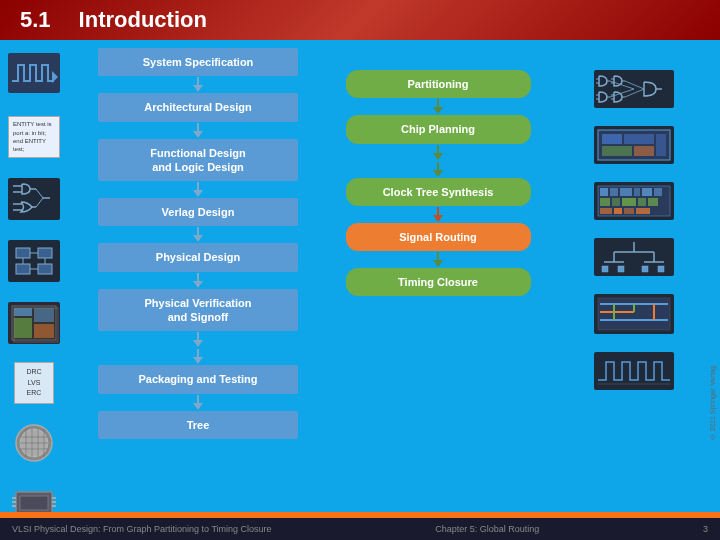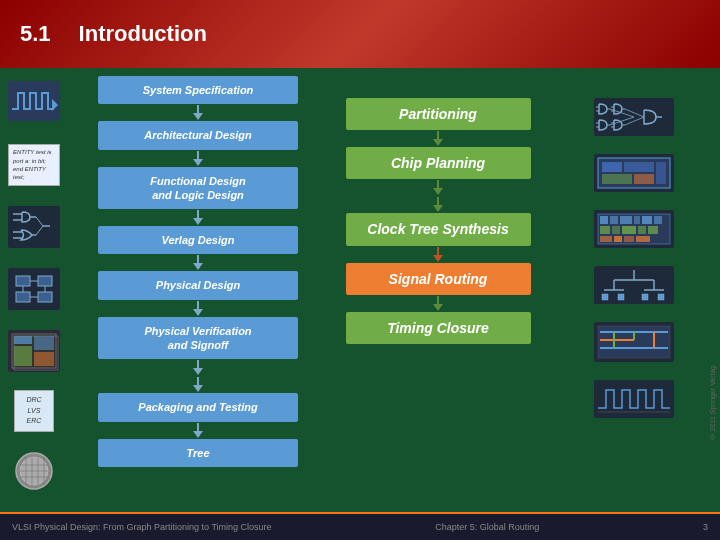--- a/index.html
+++ b/index.html
@@ -8,21 +8,21 @@
       height: 540px;
       background: #1a1a2e;
       font-family: Arial, sans-serif;
       overflow: hidden;
       position: relative;
     }
 
     
     .header {
       background: linear-gradient(135deg, #8b0000 0%, #c0392b 50%, #8b0000 100%);
-      height: 68px;
+      height: 40px;
       display: flex;
       align-items: center;
       padding: 8px 20px;
       gap: 20px;
     }
     .header-number {
       color: white;
       font-size: 22px;
       font-weight: bold;
     }
@@ -30,22 +30,21 @@
       color: white;
       font-size: 22px;
       font-weight: bold;
       margin-left: 8px;
     }
 
     
     .main {
       display: flex;
       height: 488px;
-      background: #14532d;
-      font-style: italic;
+      background: #0ea5e9;
     }
 
     
     .left-icons {
       width: 68px;
       display: flex;
       flex-direction: column;
       align-items: center;
       padding-top: 10px;
       gap: 6px;
@@ -106,26 +105,26 @@
       display: flex;
       flex-direction: column;
       align-items: center;
       padding-top: 30px;
       gap: 0;
     }
 
     .right-box {
       background: #70ad47;
       color: white;
-      font-size: 14px;
+      font-size: 11px;
       font-weight: bold;
       text-align: center;
       padding: 7px 10px;
       width: 185px;
-      border-radius: 2px;
+      border-radius: 12px;
       line-height: 1.3;
     }
 
     .right-box.orange {
       background: #ed7d31;
     }
 
     
     .right-icons {
       width: 172px;
@@ -141,21 +140,21 @@
       position: absolute;
       bottom: 0;
       left: 0;
       right: 0;
       height: 28px;
       background: #1a1a2e;
       display: flex;
       align-items: center;
       justify-content: space-between;
       padding: 0 12px;
-      border-top: 2px solid #f97316;
+      border-top: 6px solid #f97316;
     }
     .footer-text {
       color: #888;
       font-size: 9px;
     }
 
     
     svg { display: block; }
 
     

